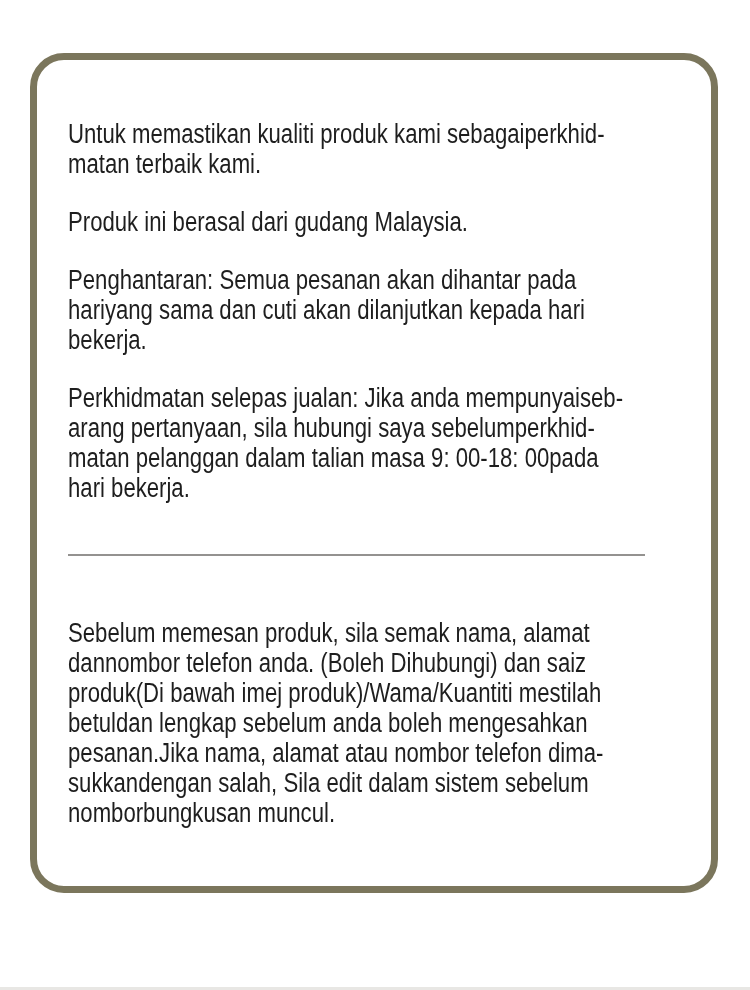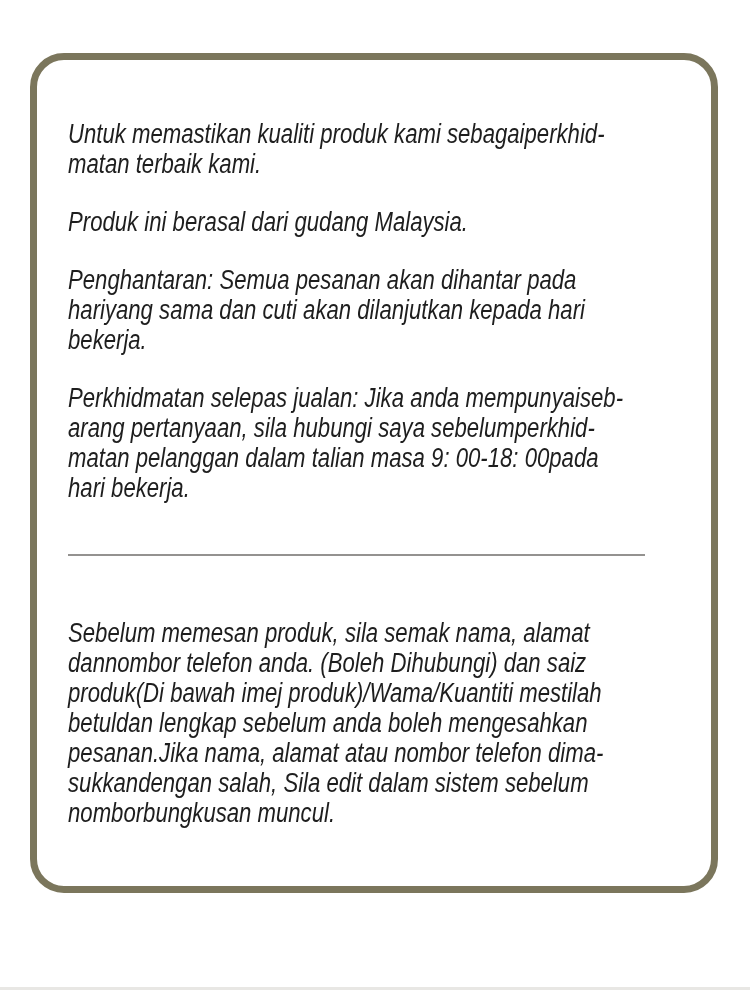--- a/index.html
+++ b/index.html
@@ -19,21 +19,20 @@
   .card {
     position: absolute;
     left: 30px;
     top: 53px;
     width: 688px;
     height: 840px;
     box-sizing: border-box;
     border: 7px solid #7b765c;
     border-radius: 34px;
     background: #ffffff;
-    font-style: italic;
   }
   .text-block {
     position: absolute;
     left: 31px;
     width: 745px;
     color: #1e1e1e;
     font-size: 27px;
     line-height: 30px;
     letter-spacing: 0;
     transform: scaleX(0.82);

